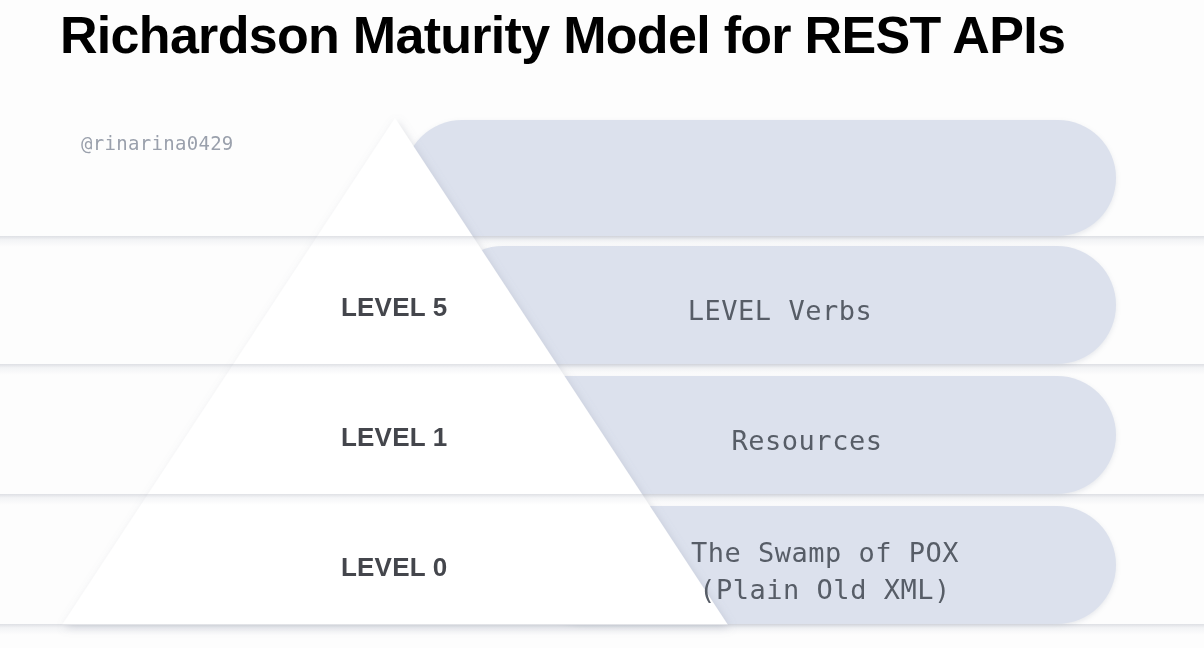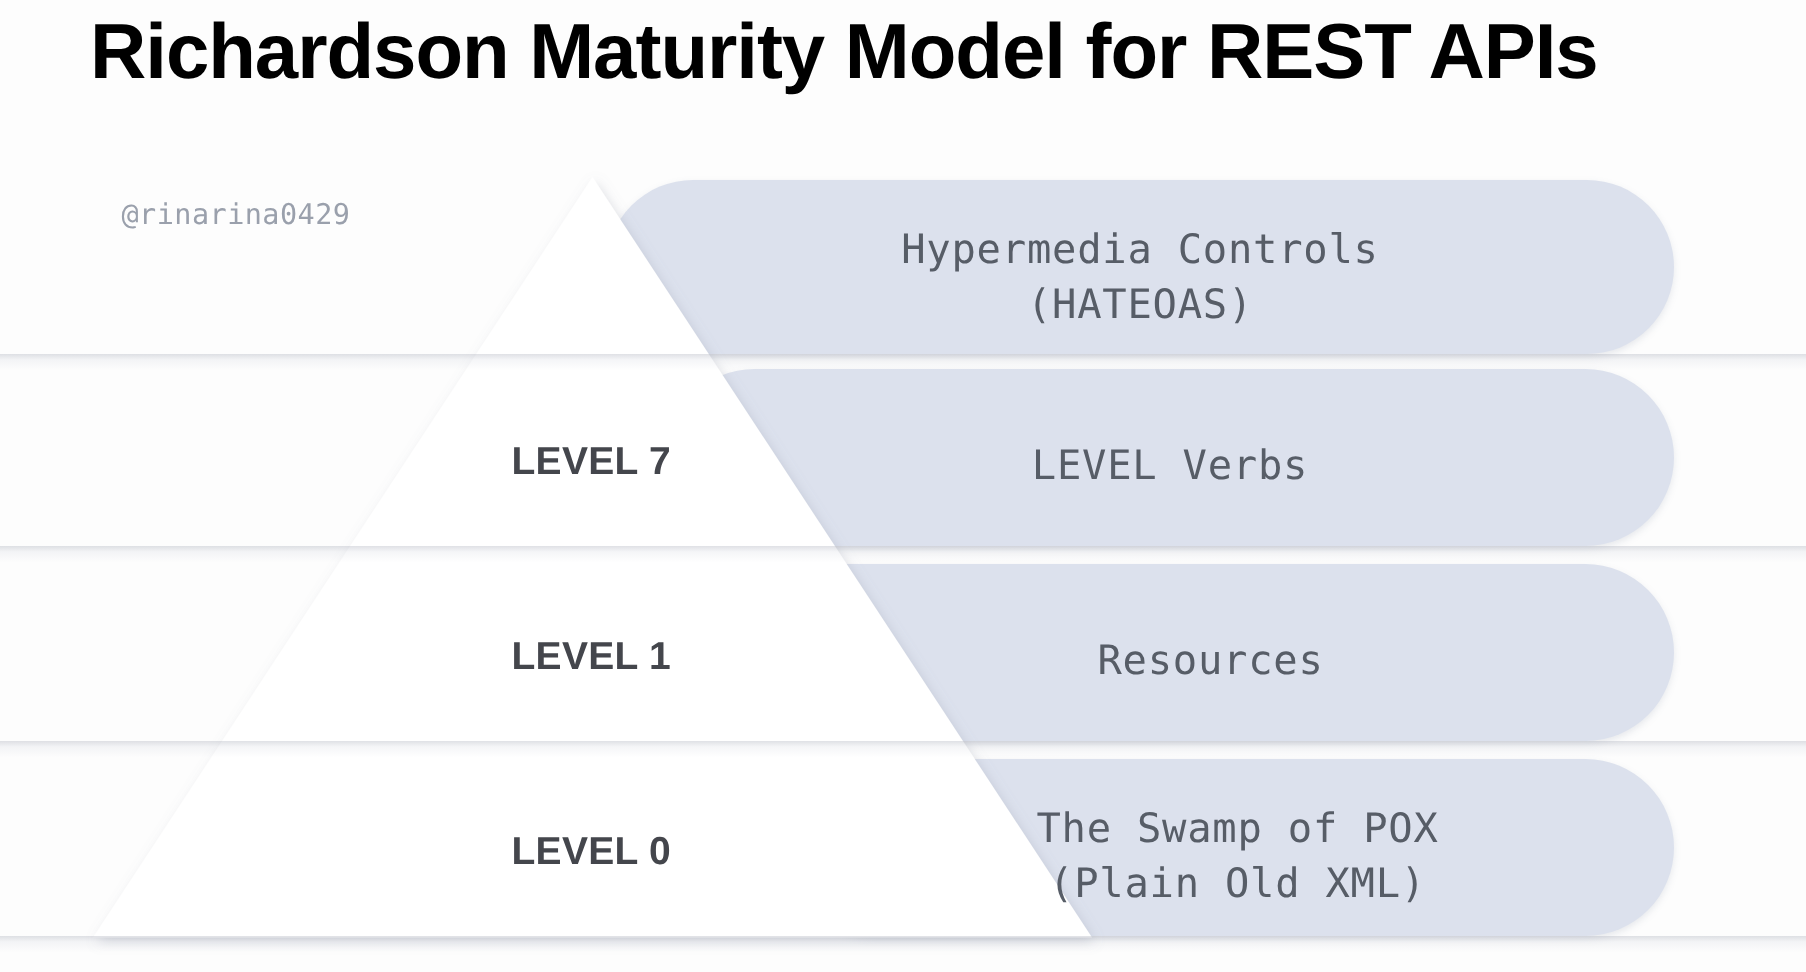--- a/index.html
+++ b/index.html
@@ -144,24 +144,22 @@
       </filter>
     </defs>
     <polygon points="395,118 728,625 62,625" fill="#ffffff" filter="url(#triShadow)"></polygon>
   </svg>
 
   <div class="band-gap gap-a"></div>
   <div class="band-gap gap-b"></div>
   <div class="band-gap gap-c"></div>
   <div class="band-gap gap-d"></div>
 
-  <div class="level-label lab-l2">LEVEL 7</div>
+  <div class="level-label lab-l2">LEVEL 5</div>
   <div class="level-label lab-l1">LEVEL 1</div>
   <div class="level-label lab-l0">LEVEL 0</div>
 
-  <div class="level-desc desc-l3">Hypermedia Controls
-(HATEOAS)</div>
   <div class="level-desc desc-l2">LEVEL Verbs</div>
   <div class="level-desc desc-l1">Resources</div>
   <div class="level-desc desc-l0">The Swamp of POX
 (Plain Old XML)</div>
 
 </div>
 
 </body></html>

